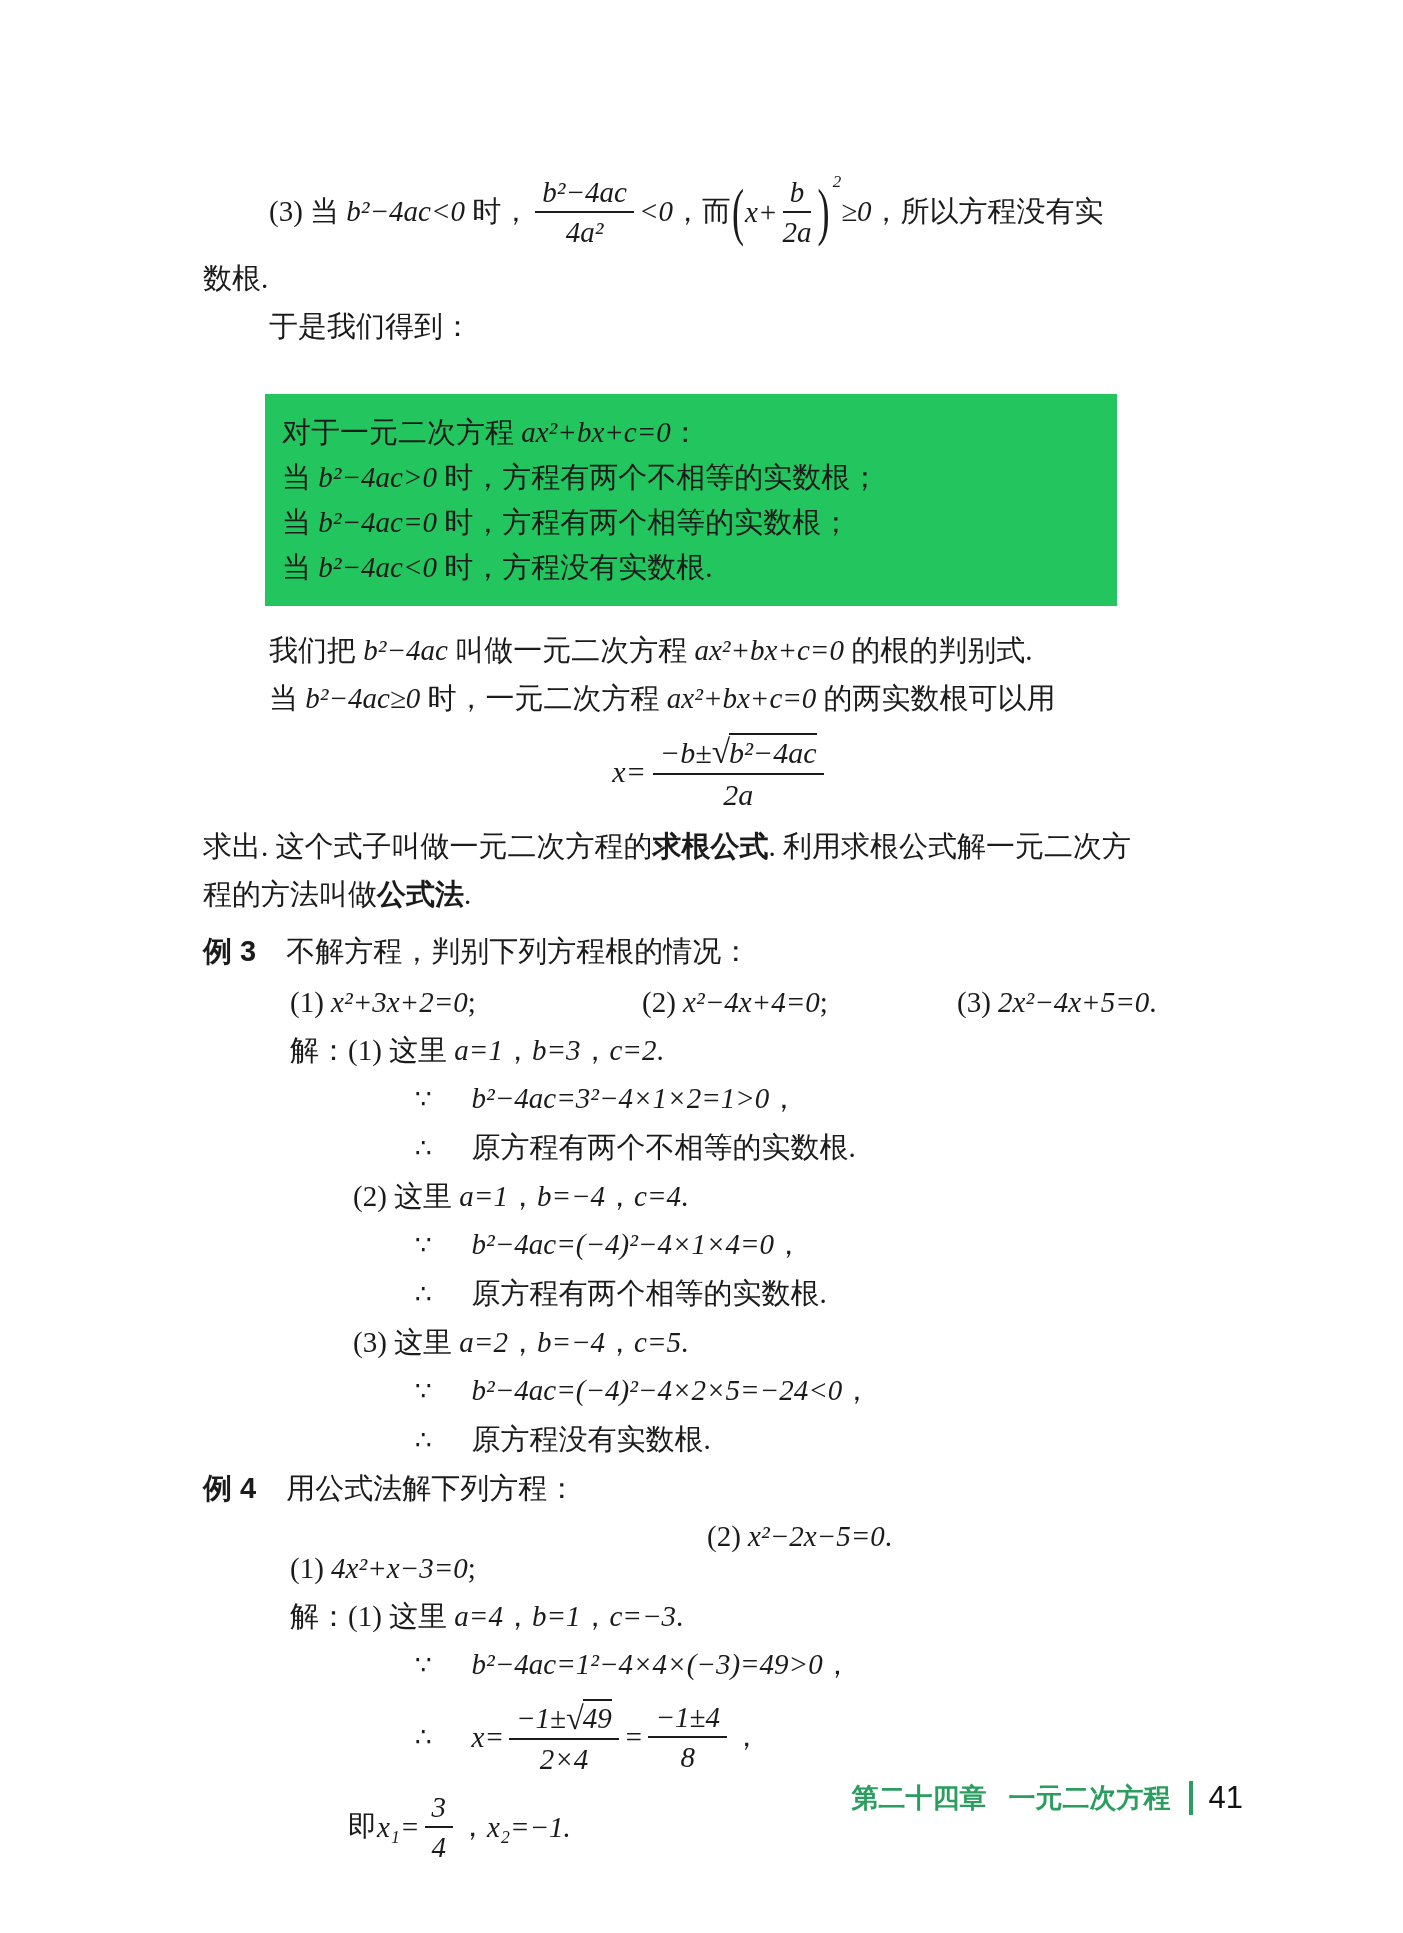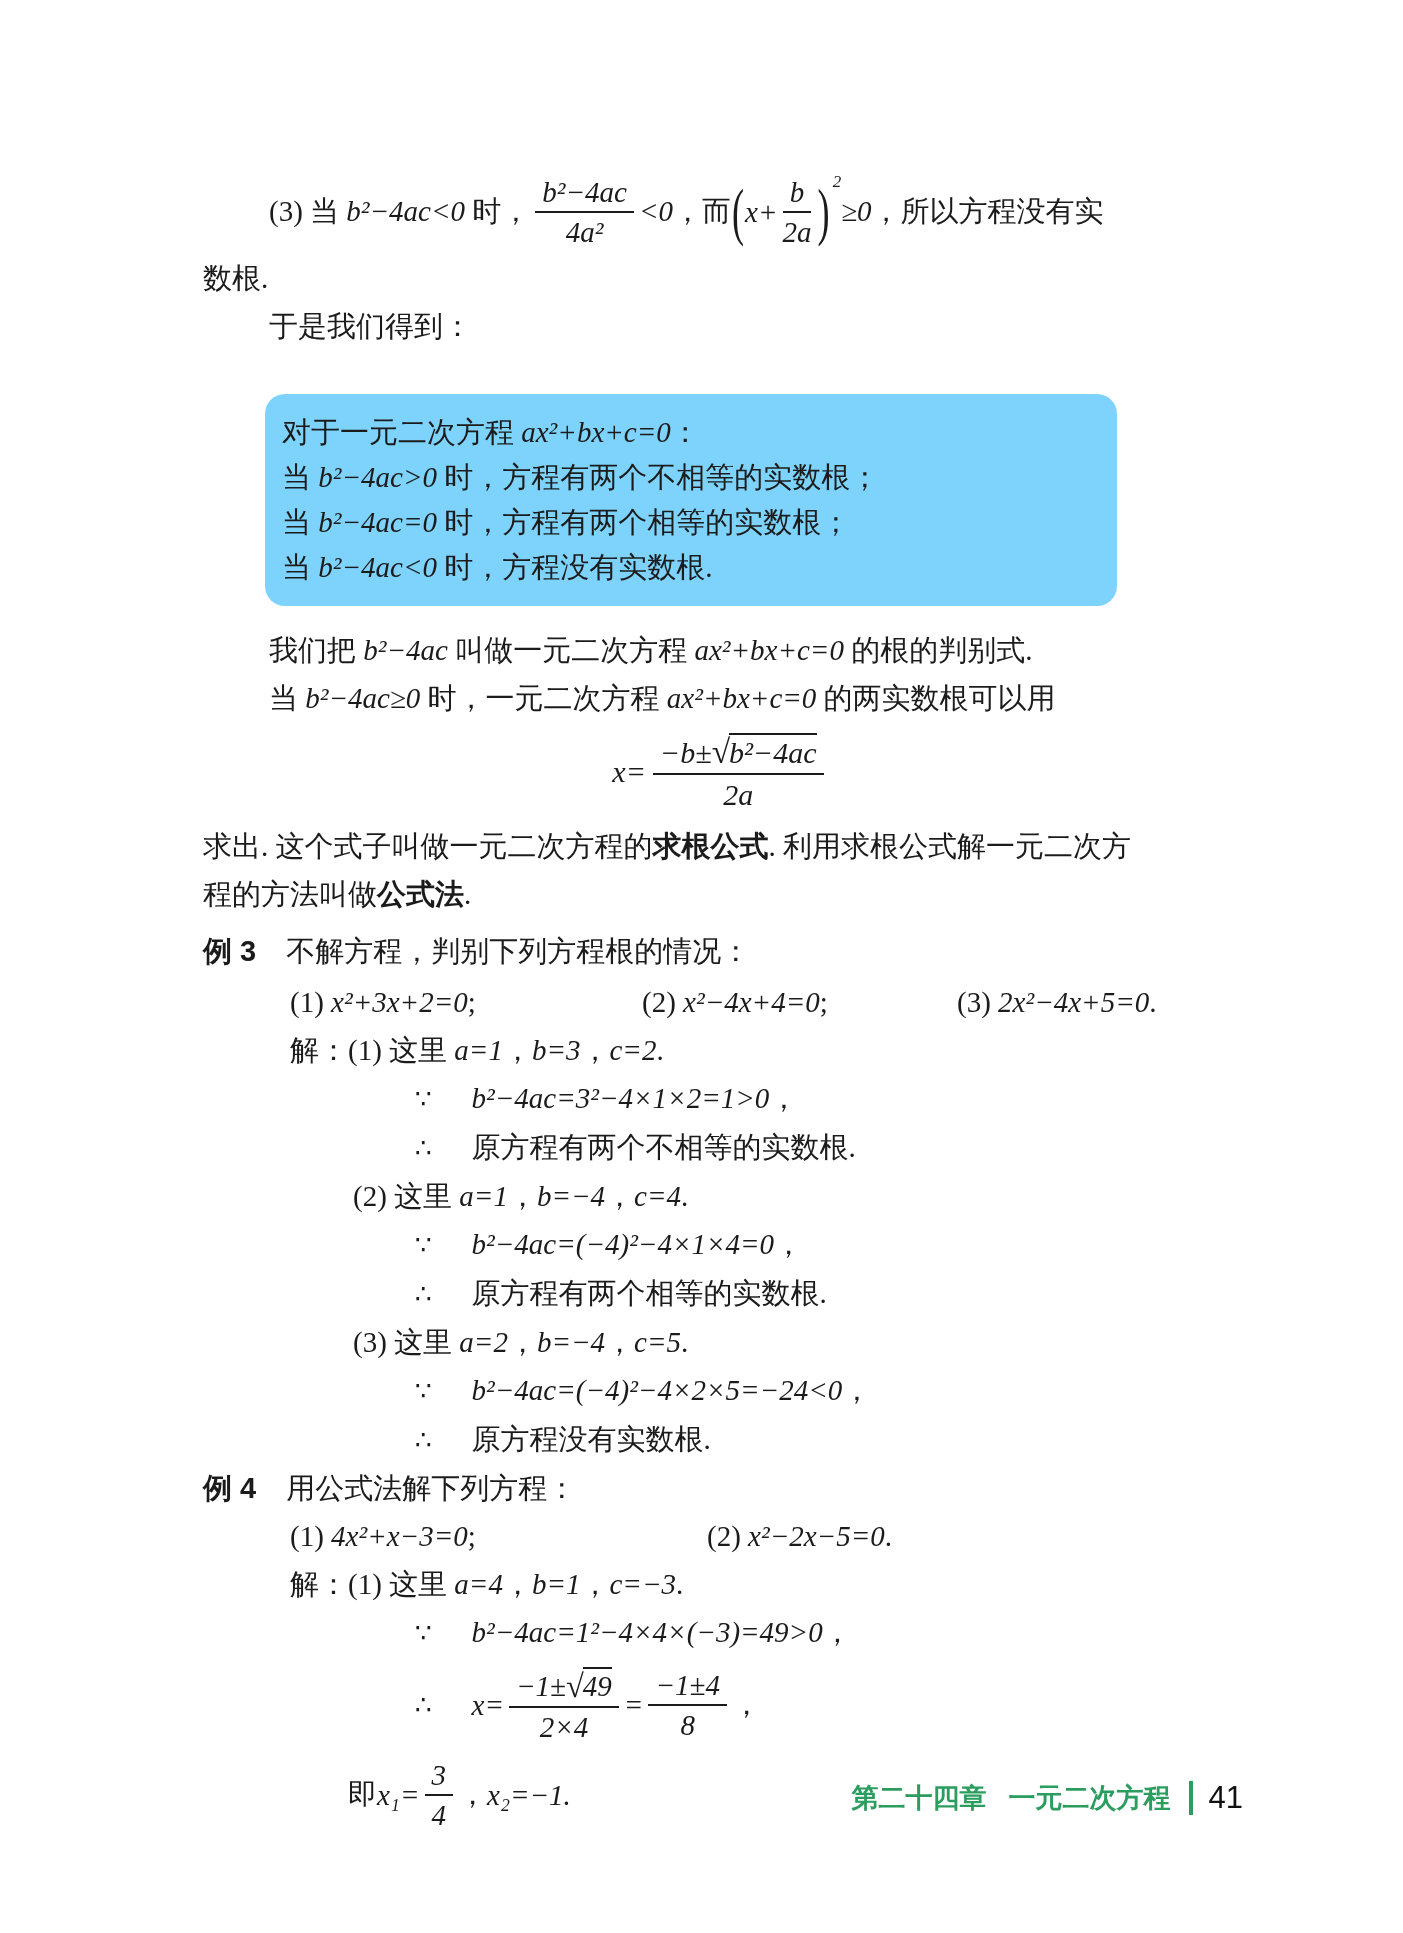--- a/index.html
+++ b/index.html
@@ -41,33 +41,33 @@
   .radicand { border-top:2px solid #1b1b1b; padding-top:1px; }
 
   
   .bigwrap { display:inline-flex; align-items:center; }
   .bigp { display:inline-block; font-size:1.25em; transform:scaleY(1.75); font-style:normal; padding:0 1px; }
   .psup { align-self:flex-start; font-size:17px; margin-top:-4px; margin-left:2px; font-style:italic; }
 
   .p-case3 { min-height:84px; }
   .graybox {
     margin-top:44px; margin-left:62px; width:852px;
-    background:#7dd3fc; padding:16px 18px 16px 17px;border-radius:20px;
+    background:#22c55e; padding:16px 18px 16px 17px;
   }
   .graybox .tline { line-height:45px; }
 
   .display-formula { height:100px; justify-content:center; font-size:30px; }
   .display-formula .lhs { font-style:italic; margin-right:2px; }
 
   .ex-title { margin-top:6px; line-height:54px; }
 
   .eqrow { line-height:48px; display:flex; }
   .eqrow3 .c1 { width:324px; display:inline-block;font-family:Liberation Serif, serif; }
   .eqrow3 .c2 { width:315px; display:inline-block;margin-left:28px; }
-  .eqrow4 .c1 { width:417px; display:inline-block; }
+  .eqrow4 .c1 { width:417px; display:inline-block;margin-top:32px; }
 
   .sol-formula { height:96px; }
   .final-row { height:84px; }
 
   .footer {
     position:absolute; top:1780px; right:160px;
     display:flex; align-items:center;
     font-family:"Liberation Sans","DejaVu Sans",sans-serif;
   }
   .f-ch, .f-sec { color:#2b9e5f; font-weight:bold; font-size:27px; }

